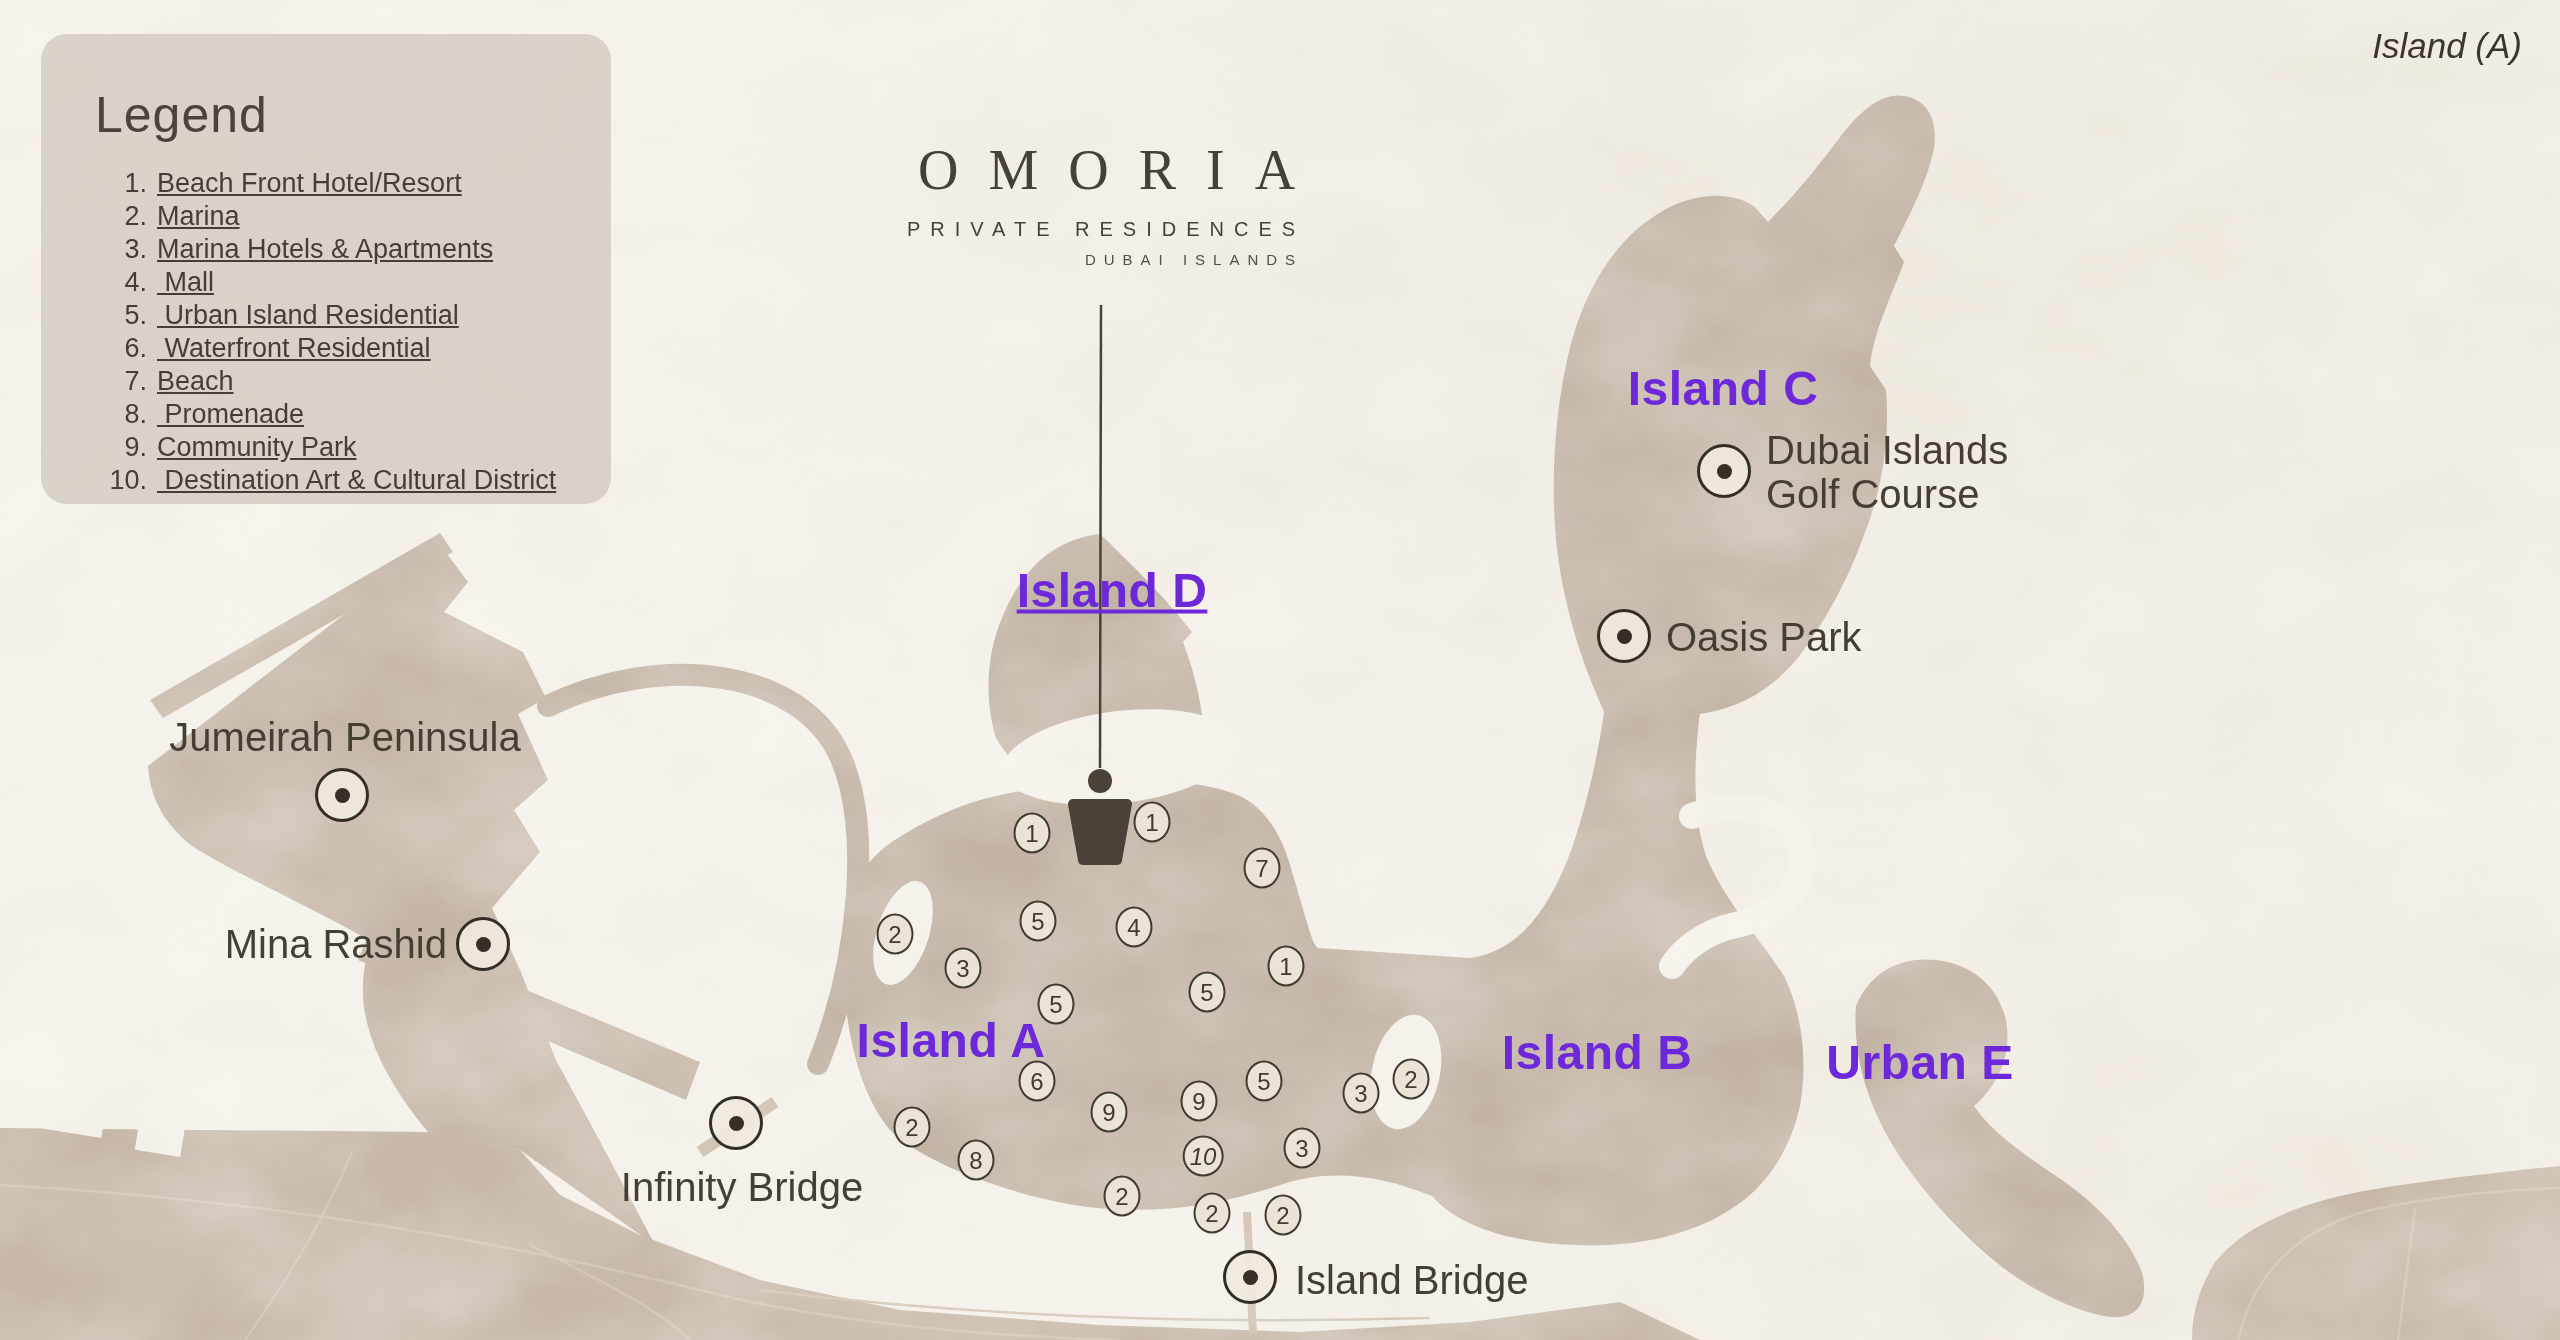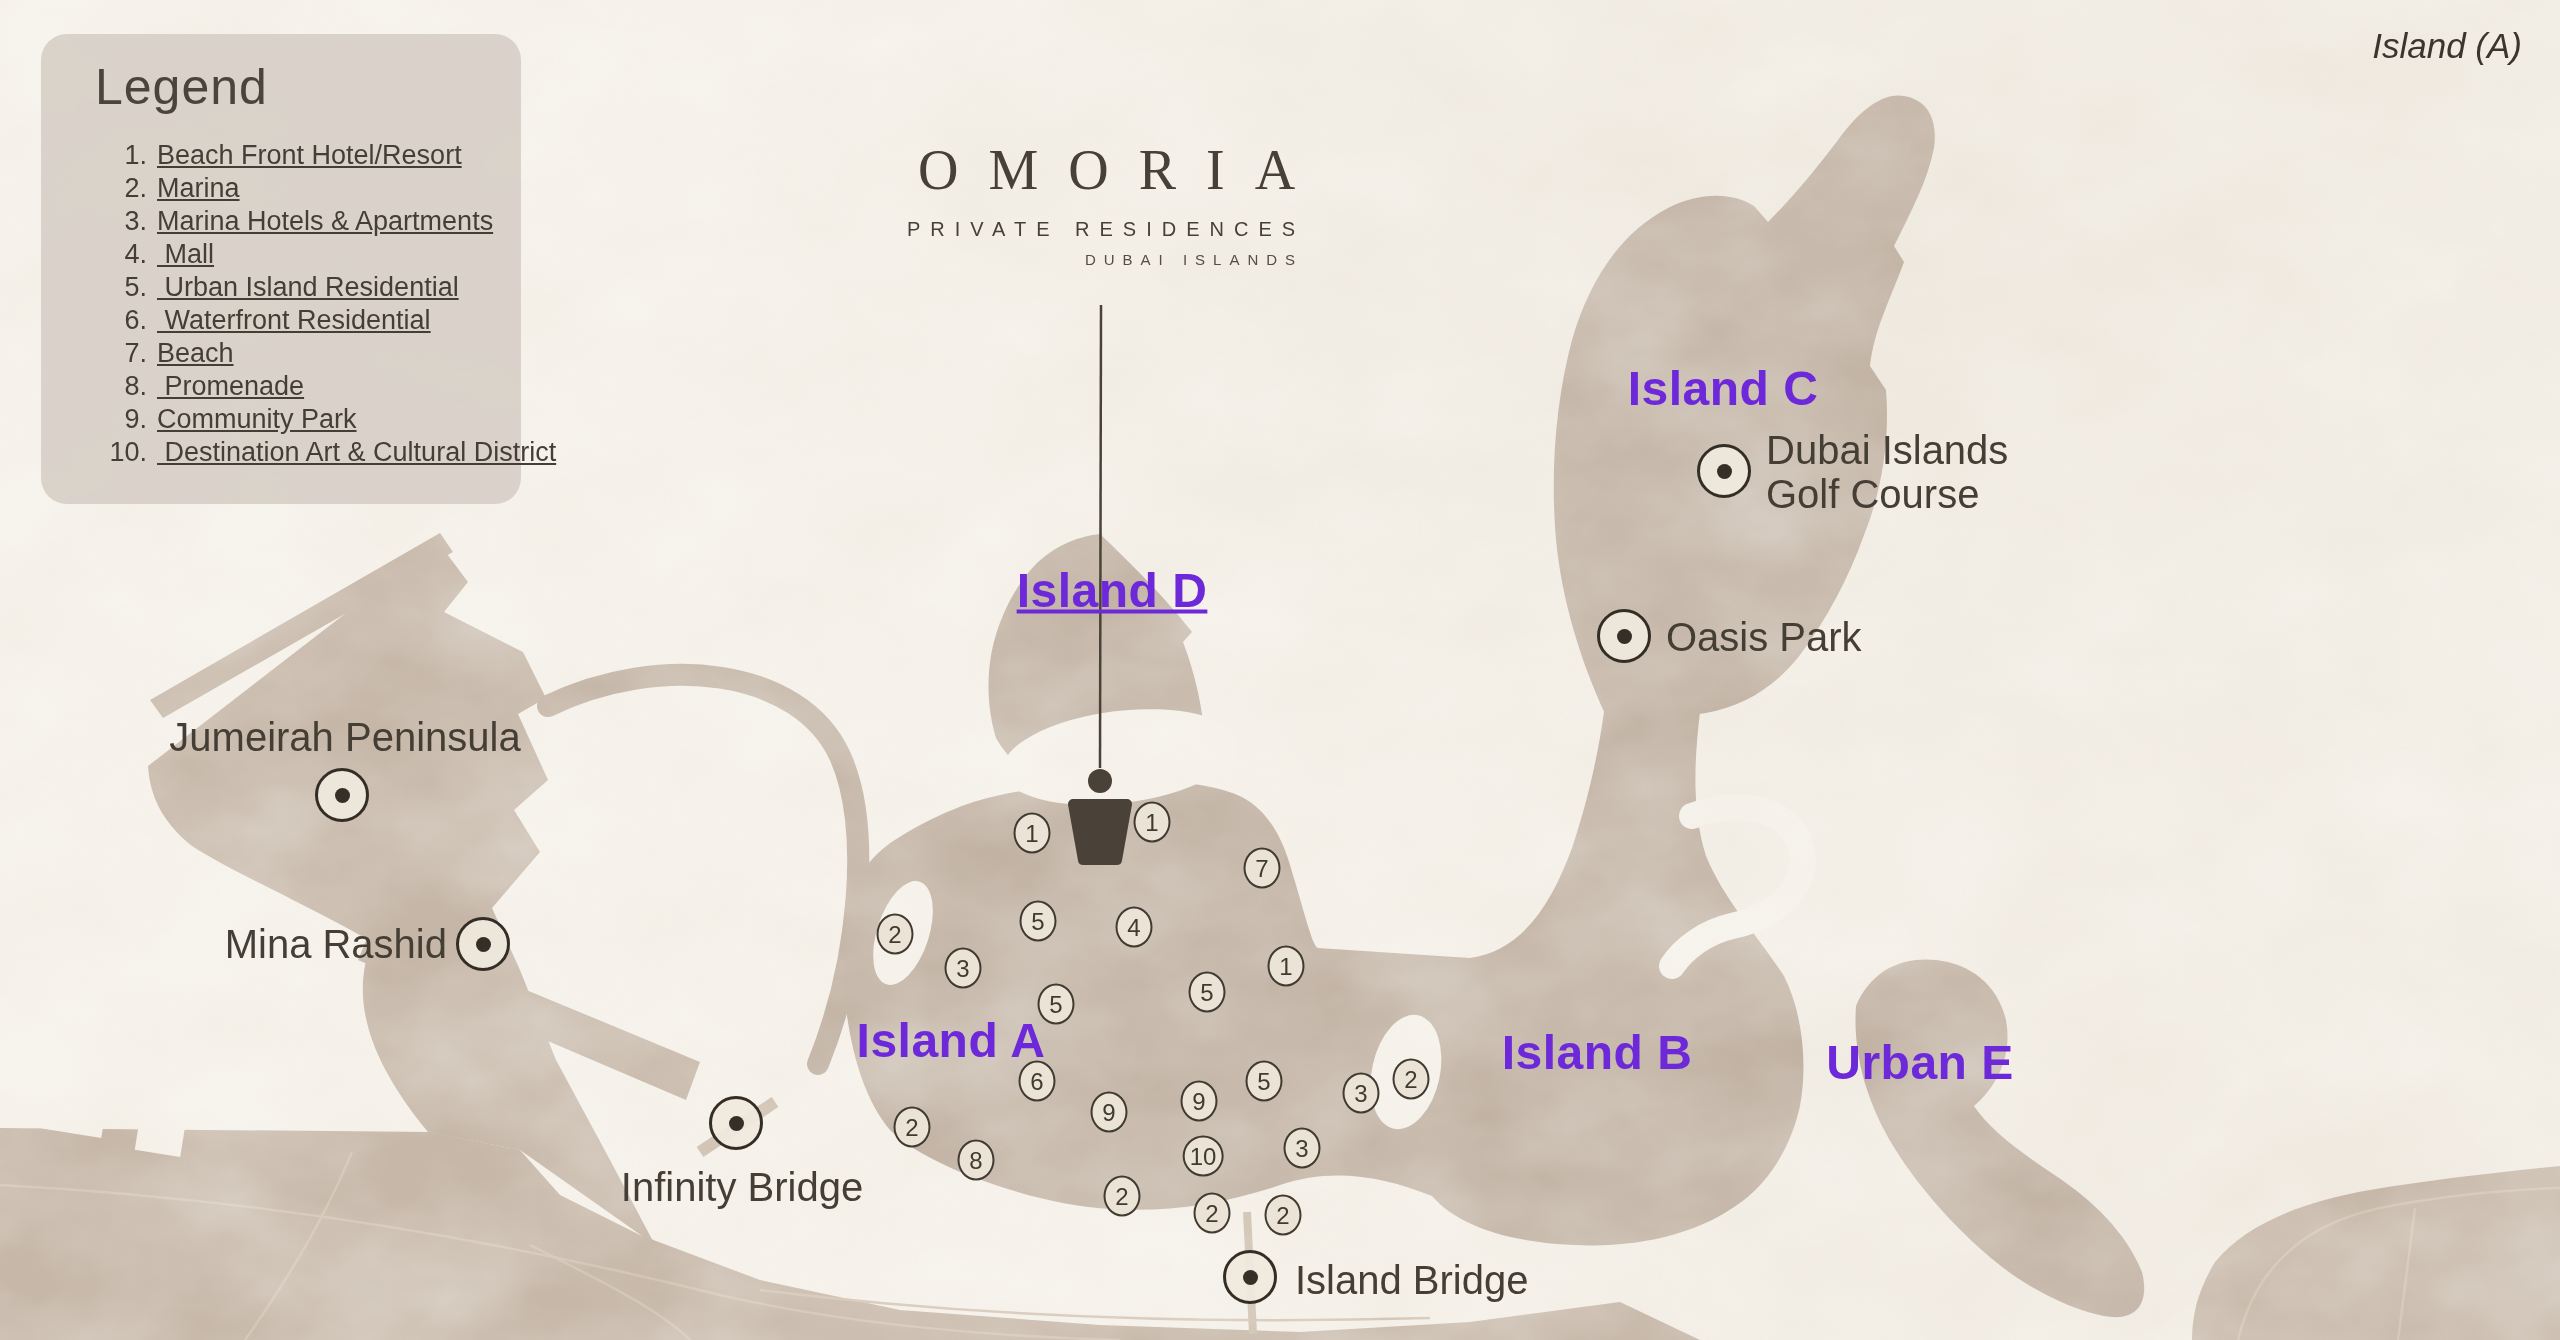--- a/index.html
+++ b/index.html
@@ -6,23 +6,23 @@
   body{
     width:2560px;height:1340px;overflow:hidden;position:relative;
     font-family:"Liberation Sans",sans-serif;
     background:#f4f0e8;
   }
   #map-stage{position:absolute;inset:0;}
   #land-svg{position:absolute;left:0;top:0;}
 
   
   .legend-panel{
-    position:absolute;left:41px;top:34px;width:480px;height:470px;
+    position:absolute;left:41px;top:34px;width:570px;height:470px;
     background:rgba(215,208,199,0.93);border-radius:26px;
-    padding:24px 40px 0 54px;box-sizing:border-box;color:#443e37;
+    padding:52px 40px 0 54px;box-sizing:border-box;color:#443e37;
   }
   .legend-title{
     font-size:50px;font-weight:300;letter-spacing:1px;color:#4a443c;
     margin:0 0 26px 0;
   }
   .legend-list{display:flex;flex-direction:column;gap:6px;}
   .legend-item{display:flex;font-size:27px;font-weight:400;line-height:27px;color:#443e37;}
   .legend-item .num{width:52px;text-align:right;flex:none;}
   .legend-item .lbl{margin-left:10px;white-space:pre;text-decoration:underline;}
 
@@ -316,19 +316,19 @@
       <div class="badge" style="left: 1056px; top: 1004px;">5</div>
       <div class="badge" style="left: 1207px; top: 992px;">5</div>
       <div class="badge" style="left: 1037px; top: 1081px;">6</div>
       <div class="badge" style="left: 1109px; top: 1112px;">9</div>
       <div class="badge" style="left: 1199px; top: 1101px;">9</div>
       <div class="badge" style="left: 1264px; top: 1081px;">5</div>
       <div class="badge" style="left: 1361px; top: 1093px;">3</div>
       <div class="badge" style="left: 1411px; top: 1079px;">2</div>
       <div class="badge" style="left: 912px; top: 1127px;">2</div>
       <div class="badge" style="left: 976px; top: 1160px;">8</div>
-      <div class="badge" style="left: 1203px; top: 1156px;">10</div>
+      <div class="badge" style="left: 1203px; top: 1156px; font-style: italic;">10</div>
       <div class="badge" style="left: 1302px; top: 1148px;">3</div>
       <div class="badge" style="left: 1122px; top: 1196px;">2</div>
       <div class="badge" style="left: 1212px; top: 1213px;">2</div>
       <div class="badge" style="left: 1283px; top: 1215px;">2</div>
     </div>
 </div>
 
 </body></html>

